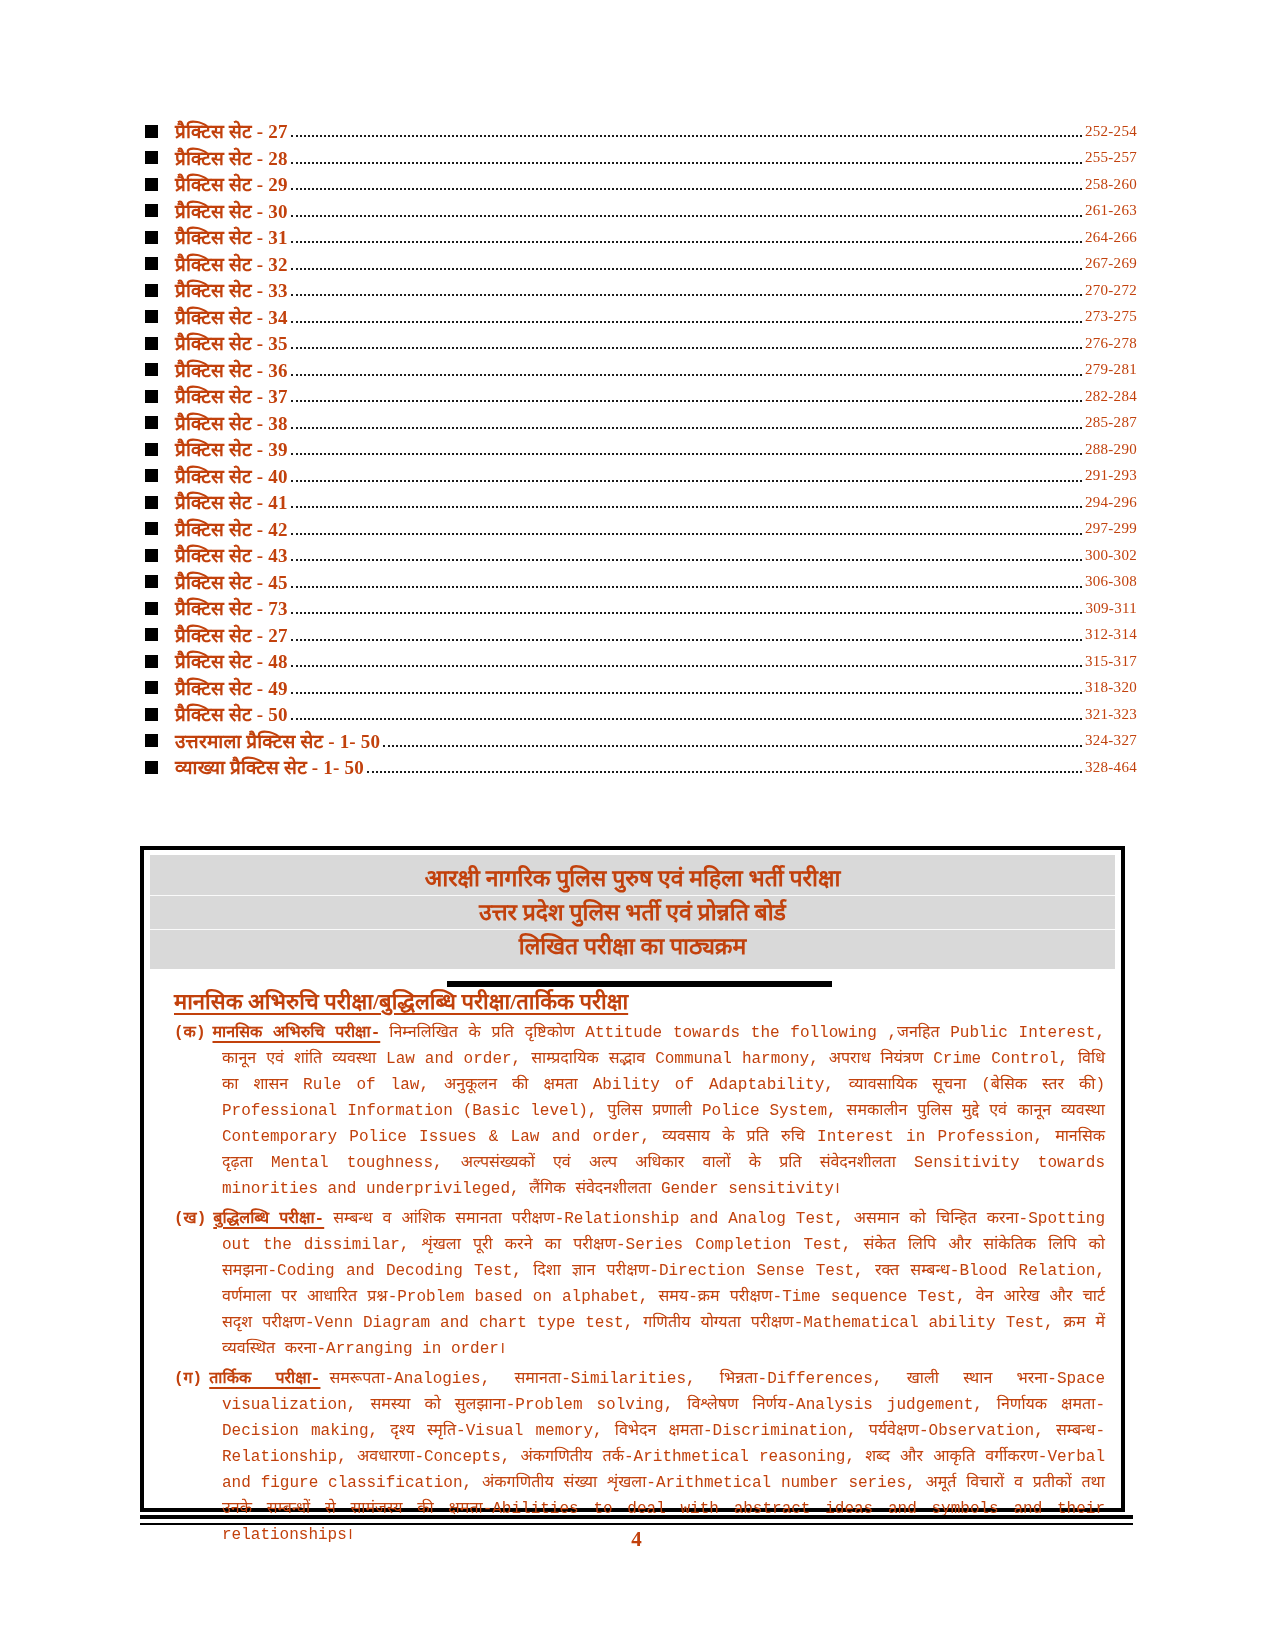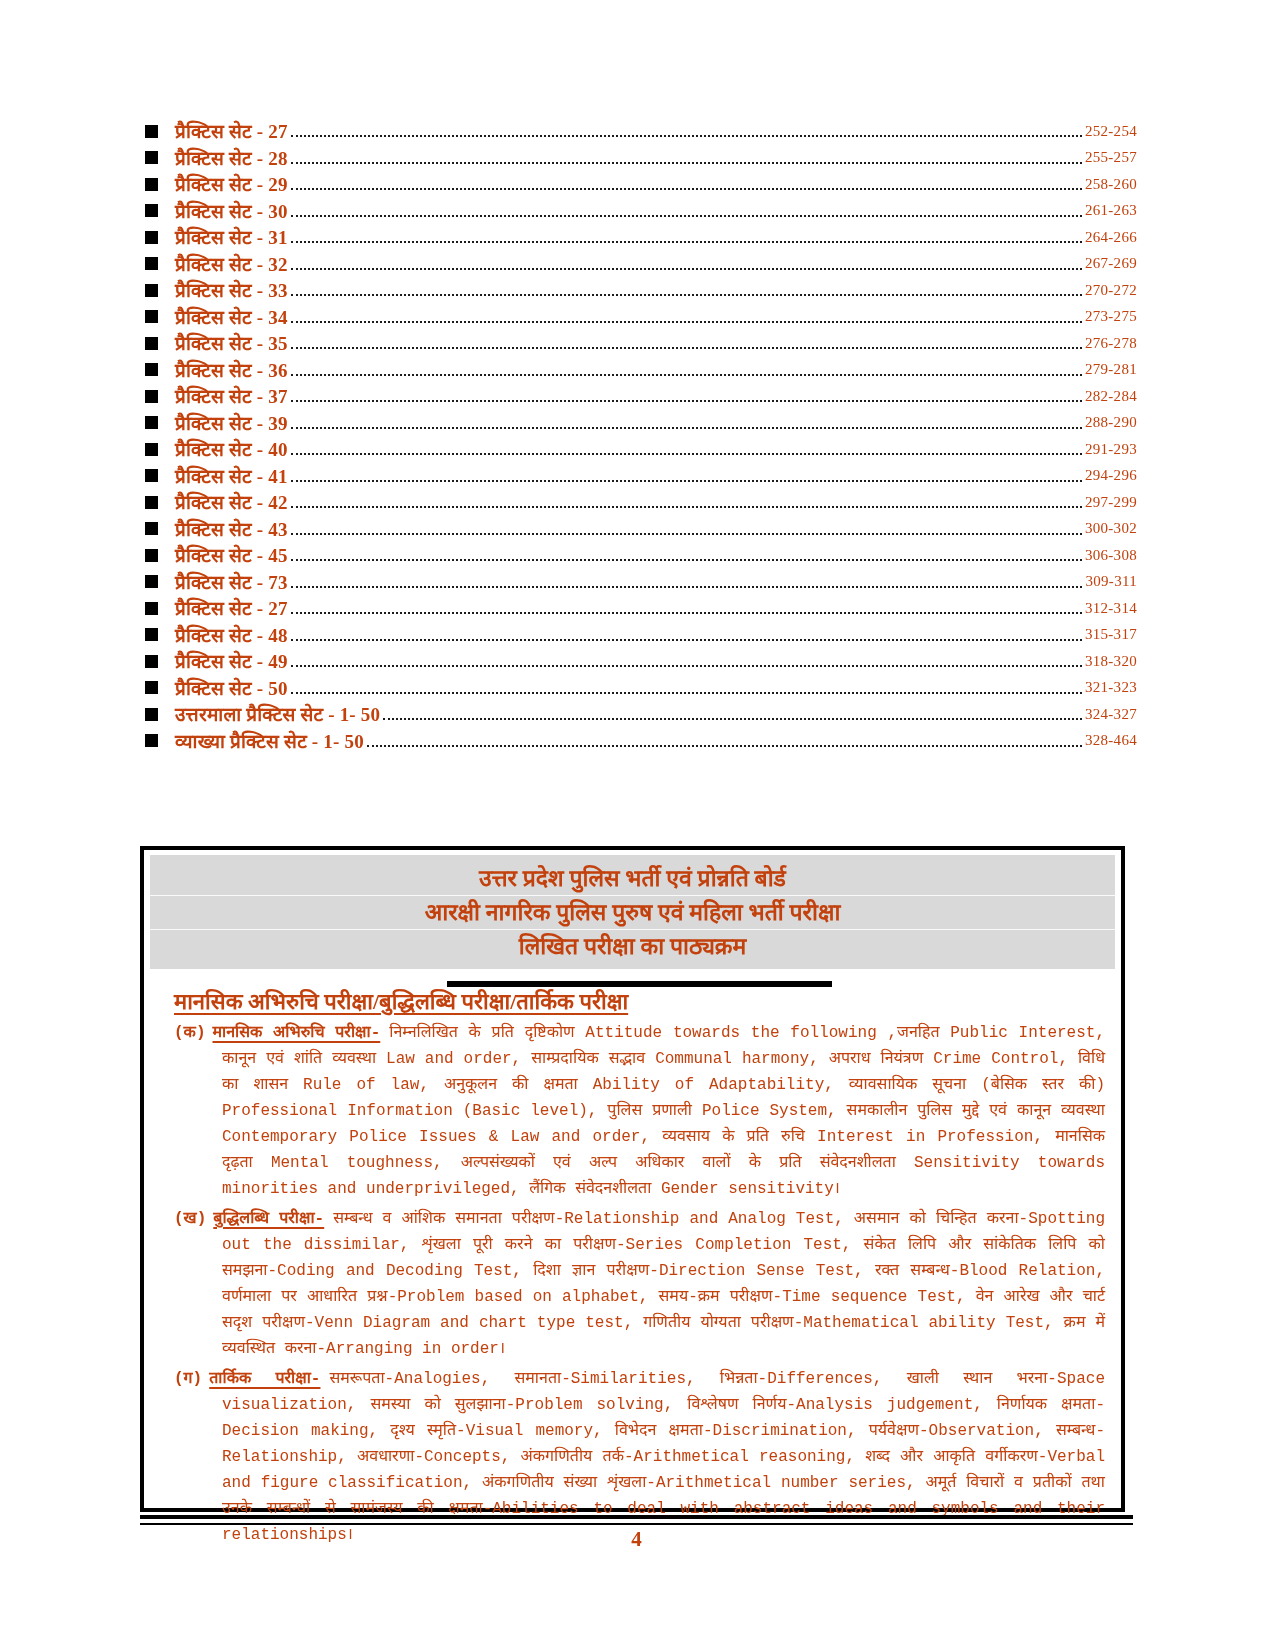--- a/index.html
+++ b/index.html
@@ -104,20 +104,26 @@
         <span class="toc-pages">279-281</span>
       </div>
     <div class="toc-row">
         <span class="bullet"></span>
         <span class="toc-label">प्रैक्टिस सेट - 37</span>
         <span class="leader"></span>
         <span class="toc-pages">282-284</span>
       </div>
     <div class="toc-row">
         <span class="bullet"></span>
+        <span class="toc-label">प्रैक्टिस सेट - 38</span>
+        <span class="leader"></span>
+        <span class="toc-pages">285-287</span>
+      </div>
+    <div class="toc-row">
+        <span class="bullet"></span>
         <span class="toc-label">प्रैक्टिस सेट - 39</span>
         <span class="leader"></span>
         <span class="toc-pages">288-290</span>
       </div>
     <div class="toc-row">
         <span class="bullet"></span>
         <span class="toc-label">प्रैक्टिस सेट - 40</span>
         <span class="leader"></span>
         <span class="toc-pages">291-293</span>
       </div>
@@ -184,22 +190,22 @@
     <div class="toc-row">
         <span class="bullet"></span>
         <span class="toc-label">व्याख्या प्रैक्टिस सेट - 1- 50</span>
         <span class="leader"></span>
         <span class="toc-pages">328-464</span>
       </div>
   </div>
 
   <div class="syllabus-box">
     <div class="box-header">
+      <div class="box-title sep">आरक्षी नागरिक पुलिस पुरुष एवं महिला भर्ती परीक्षा</div>
       <div class="box-title sep">उत्तर प्रदेश पुलिस भर्ती एवं प्रोन्नति बोर्ड</div>
-      <div class="box-title sep">आरक्षी नागरिक पुलिस पुरुष एवं महिला भर्ती परीक्षा</div>
       <div class="box-title">लिखित परीक्षा का पाठ्यक्रम</div>
     </div>
     <div class="box-body">
       <div class="divider-bar"></div>
       <div class="section-heading">मानसिक अभिरुचि परीक्षा/बुद्धिलब्धि परीक्षा/तार्किक परीक्षा</div>
       <p class="para"><span class="para-label">(क)</span><span class="para-lead">मानसिक अभिरुचि परीक्षा-</span><span class="para-body">निम्नलिखित के प्रति दृष्टिकोण Attitude towards the following ,जनहित Public Interest, कानून एवं शांति व्यवस्था Law and order, साम्प्रदायिक सद्भाव Communal harmony, अपराध नियंत्रण Crime Control, विधि का शासन Rule of law, अनुकूलन की क्षमता Ability of Adaptability, व्यावसायिक सूचना (बेसिक स्तर की) Professional Information (Basic level), पुलिस प्रणाली Police System, समकालीन पुलिस मुद्दे एवं कानून व्यवस्था Contemporary Police Issues &amp; Law and order, व्यवसाय के प्रति रुचि Interest in Profession, मानसिक दृढ़ता Mental toughness, अल्पसंख्यकों एवं अल्प अधिकार वालों के प्रति संवेदनशीलता Sensitivity towards minorities and underprivileged, लैंगिक संवेदनशीलता Gender sensitivity।</span></p>
       <p class="para"><span class="para-label">(ख)</span><span class="para-lead">बुद्धिलब्धि परीक्षा-</span><span class="para-body">सम्बन्ध व आंशिक समानता परीक्षण-Relationship and Analog Test, असमान को चिन्हित करना-Spotting out the dissimilar, शृंखला पूरी करने का परीक्षण-Series Completion Test, संकेत लिपि और सांकेतिक लिपि को समझना-Coding and Decoding Test, दिशा ज्ञान परीक्षण-Direction Sense Test, रक्त सम्बन्ध-Blood Relation, वर्णमाला पर आधारित प्रश्न-Problem based on alphabet, समय-क्रम परीक्षण-Time sequence Test, वेन आरेख और चार्ट सदृश परीक्षण-Venn Diagram and chart type test, गणितीय योग्यता परीक्षण-Mathematical ability Test, क्रम में व्यवस्थित करना-Arranging in order।</span></p>
       <p class="para"><span class="para-label">(ग)</span><span class="para-lead">तार्किक परीक्षा-</span><span class="para-body">समरूपता-Analogies, समानता-Similarities, भिन्नता-Differences, खाली स्थान भरना-Space visualization, समस्या को सुलझाना-Problem solving, विश्लेषण निर्णय-Analysis judgement, निर्णायक क्षमता-Decision making, दृश्य स्मृति-Visual memory, विभेदन क्षमता-Discrimination, पर्यवेक्षण-Observation, सम्बन्ध-Relationship, अवधारणा-Concepts, अंकगणितीय तर्क-Arithmetical reasoning, शब्द और आकृति वर्गीकरण-Verbal and figure classification, अंकगणितीय संख्या शृंखला-Arithmetical number series, अमूर्त विचारों व प्रतीकों तथा उनके सम्बन्धों से सामंजस्य की क्षमता-Abilities to deal with abstract ideas and symbols and their relationships।</span></p>
     </div>
   </div>

